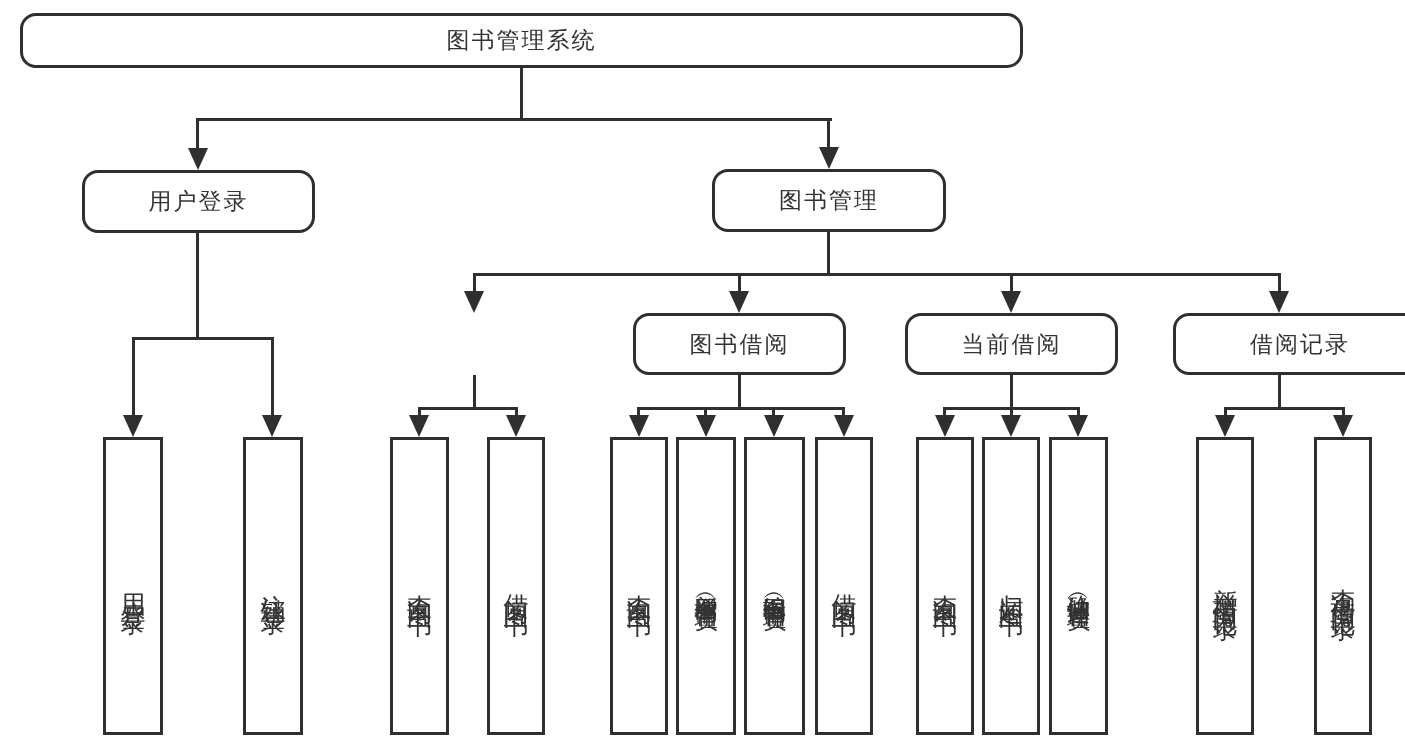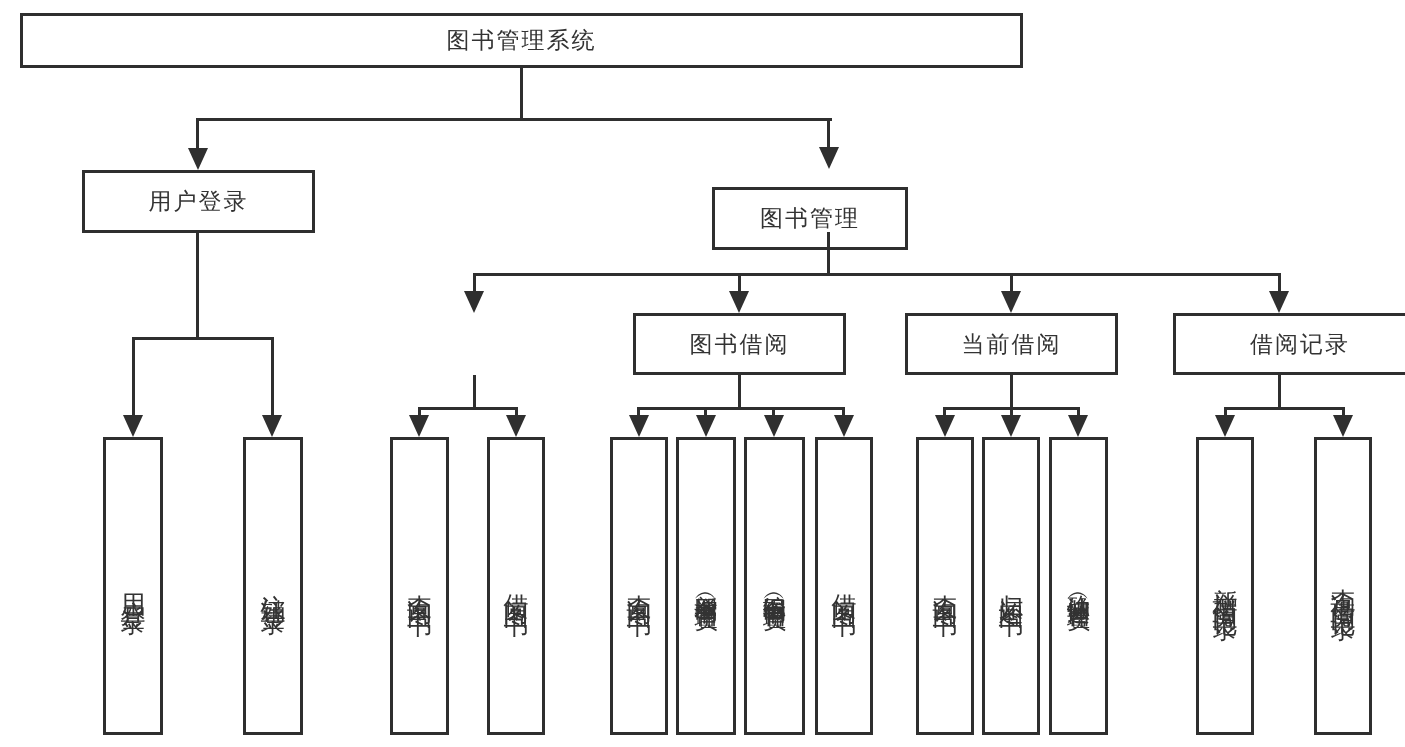--- a/index.html
+++ b/index.html
@@ -12,21 +12,21 @@
   .canvas{
     position:relative;width:1405px;height:747px;background:var(--background);
     font-family:"Liberation Sans","DejaVu Sans",sans-serif;color:var(--text);
     overflow:hidden;
   }
   .node{
     position:absolute;box-sizing:border-box;border:3px solid var(--line);
     background:var(--background);display:flex;align-items:center;justify-content:center;
     text-align:center;
   }
-  .h-node{font-size:23px;letter-spacing:2px;}
+  .h-node{font-size:23px;letter-spacing:2px;border-radius:16px;}
   .v-node{
     writing-mode:vertical-rl;text-orientation:mixed;
     font-size:25px;letter-spacing:6px;line-height:1;
   }
   .v-long{font-size:23px;letter-spacing:2px;}
   .line{position:absolute;background:var(--line);}
   .arrow{
     position:absolute;width:0;height:0;
     border-left:10px solid transparent;border-right:10px solid transparent;
     border-top:22px solid var(--line);
@@ -44,21 +44,21 @@
   <div class="node h-node" style="left:20px;top:13px;width:1003px;height:55px;">图书管理系统</div>
 
   <div class="line" style="left:520px;top:68px;width:3px;height:50px;"></div>
   <div class="line" style="left:196px;top:118px;width:636px;height:3px;"></div>
   <div class="line" style="left:196px;top:118px;width:3px;height:30px;"></div>
   <div class="line" style="left:827px;top:118px;width:3px;height:29px;"></div>
   <div class="arrow" style="left:188px;top:148px;"></div>
   <div class="arrow" style="left:819px;top:147px;"></div>
 
   <div class="node h-node" style="left:82px;top:170px;width:233px;height:63px;">用户登录</div>
-  <div class="node h-node" style="left:712px;top:187px;width:196px;height:63px;font-family:Liberation Serif, serif;">图书管理</div>
+  <div class="node h-node" style="left:712px;top:169px;width:234px;height:63px;font-family:Liberation Serif, serif;">图书管理</div>
 
   <div class="line" style="left:196px;top:233px;width:3px;height:104px;"></div>
   <div class="line" style="left:132px;top:337px;width:142px;height:3px;"></div>
   <div class="line" style="left:132px;top:337px;width:3px;height:78px;"></div>
   <div class="line" style="left:271px;top:337px;width:3px;height:78px;"></div>
   <div class="arrow" style="left:123px;top:415px;"></div>
   <div class="arrow" style="left:262px;top:415px;"></div>
 
   <div class="line" style="left:827px;top:232px;width:3px;height:41px;"></div>
   <div class="line" style="left:473px;top:273px;width:808px;height:3px;"></div>

